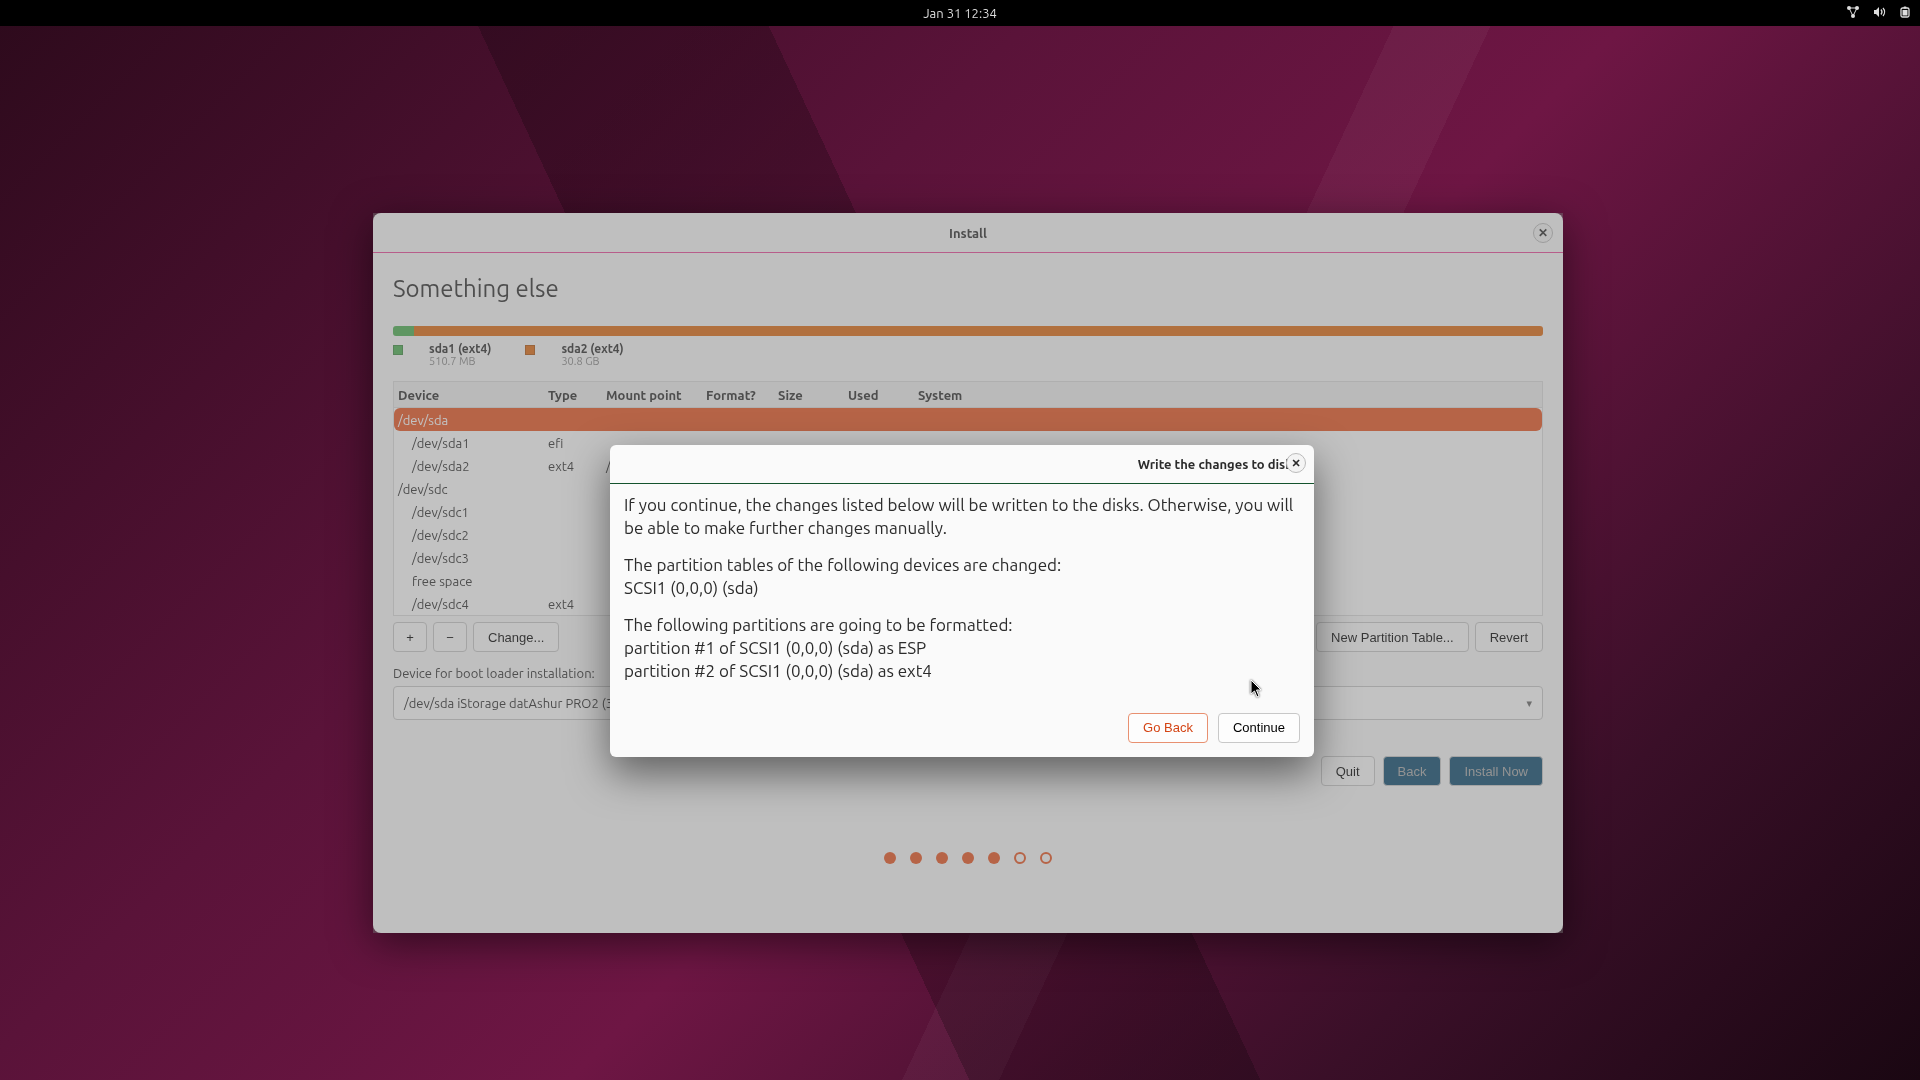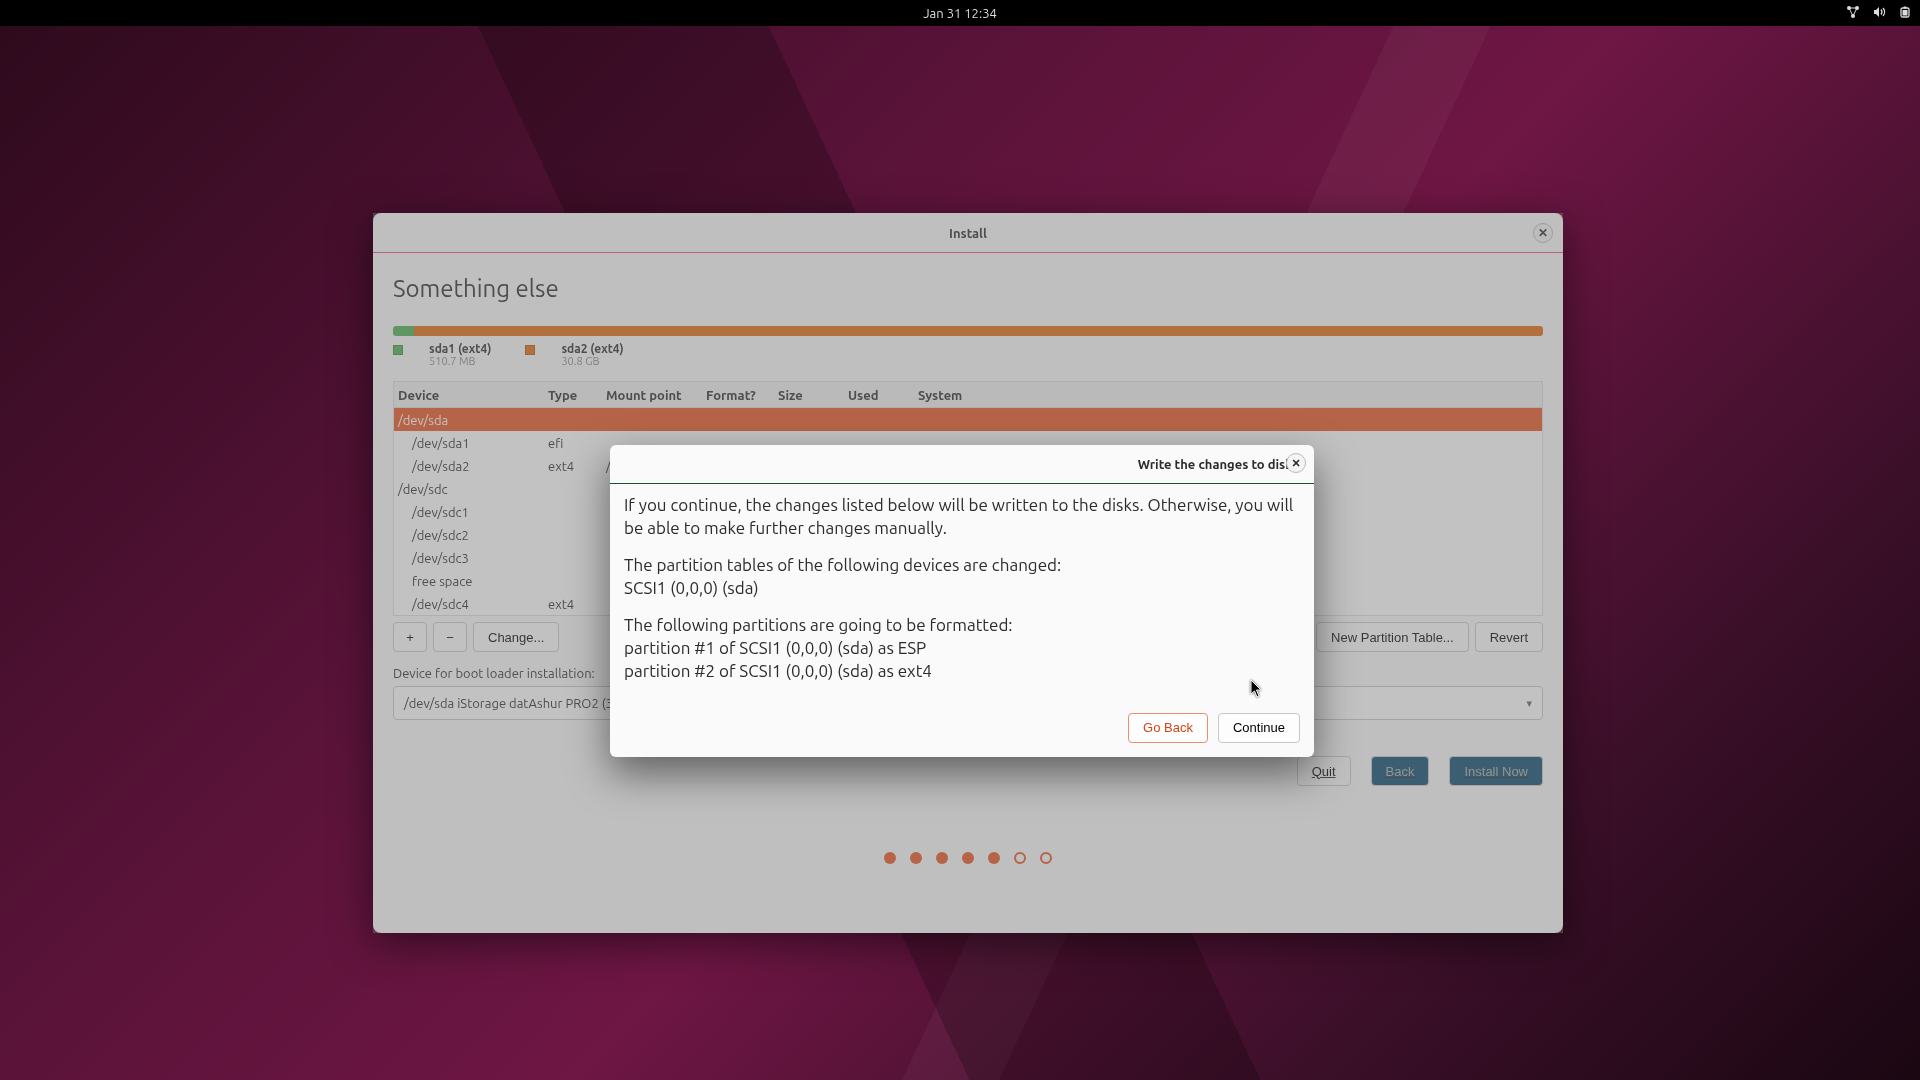--- a/index.html
+++ b/index.html
@@ -49,40 +49,40 @@
   .legend .sw.g{background:#4caf50;}
   .legend .sw.o{background:#e06a10;}
   .legend .sub { color:#888; font-size:11px; }
   
   .tbl { margin-top:14px; border:1px solid #ddd; background:#fff;}
   .tbl .header { display:flex; background:#f0f0f0; border-bottom:1px solid #ddd; height:26px; align-items:center; font-weight:600;}
   .tbl .header span, .tbl .row span { padding:0 4px; }
   .col-device{width:150px;} .col-type{width:58px;} .col-mount{width:100px;} .col-format{width:72px;}
   .col-size{width:70px;} .col-used{width:70px;} .col-system{flex:1;}
   .tbl .row { display:flex; height:23px; align-items:center; }
-  .tbl .row.sel { background:#e95420; color:#fff; }
+  .tbl .row.sel { background:#e95420; color:#fff;border-radius:6px; }
   .tbl .row .d1{ padding-left:4px;} .tbl .row .d2{ padding-left:18px;}
   
   .toolbar-row { display:flex; gap:6px; margin-top:6px; align-items:center;}
   .btn {
     background:#fdfdfd; border:1px solid #c8c8c8; border-radius:4px; padding:6px 14px;
     font-size:13px; cursor:pointer; min-height:30px; display:inline-flex; align-items:center; justify-content:center;
   }
   .btn.icon-btn{ width:34px; padding:0;}
   .btn:disabled, .btn.disabled{ color:#aaa; background:#0c4a6e; cursor:default;}
   .toolbar-row .spacer{flex:1;}
   
   .bl-label { margin-top:14px; font-size:13px;}
   .select {
     margin-top:6px; border:1px solid #c8c8c8; border-radius:4px; background:#fff; height:34px;
     display:flex; align-items:center; padding:0 10px; justify-content:space-between;
   }
   .select .chev { font-size:11px; color:#666;}
   
-  .footer { display:flex; justify-content:flex-end; gap:20px; margin-top:36px;text-decoration:underline;}
+  .footer { display:flex; justify-content:flex-end; gap:8px; margin-top:36px;}
   
   .pager { display:flex; gap:14px; justify-content:center; margin-top:66px;}
   .dot { width:12px; height:12px; border-radius:50%; background:#e95420;}
   .dot.hollow { background:transparent; border:2px solid #e95420; width:12px; height:12px;}
   
   .scrim {
     position:absolute; inset:0; background:rgba(120,120,120,0.45);
   }
   .dialog {
     position:absolute; left:610px; top:445px; width:704px; background:#fafafa; border-radius:6px;

